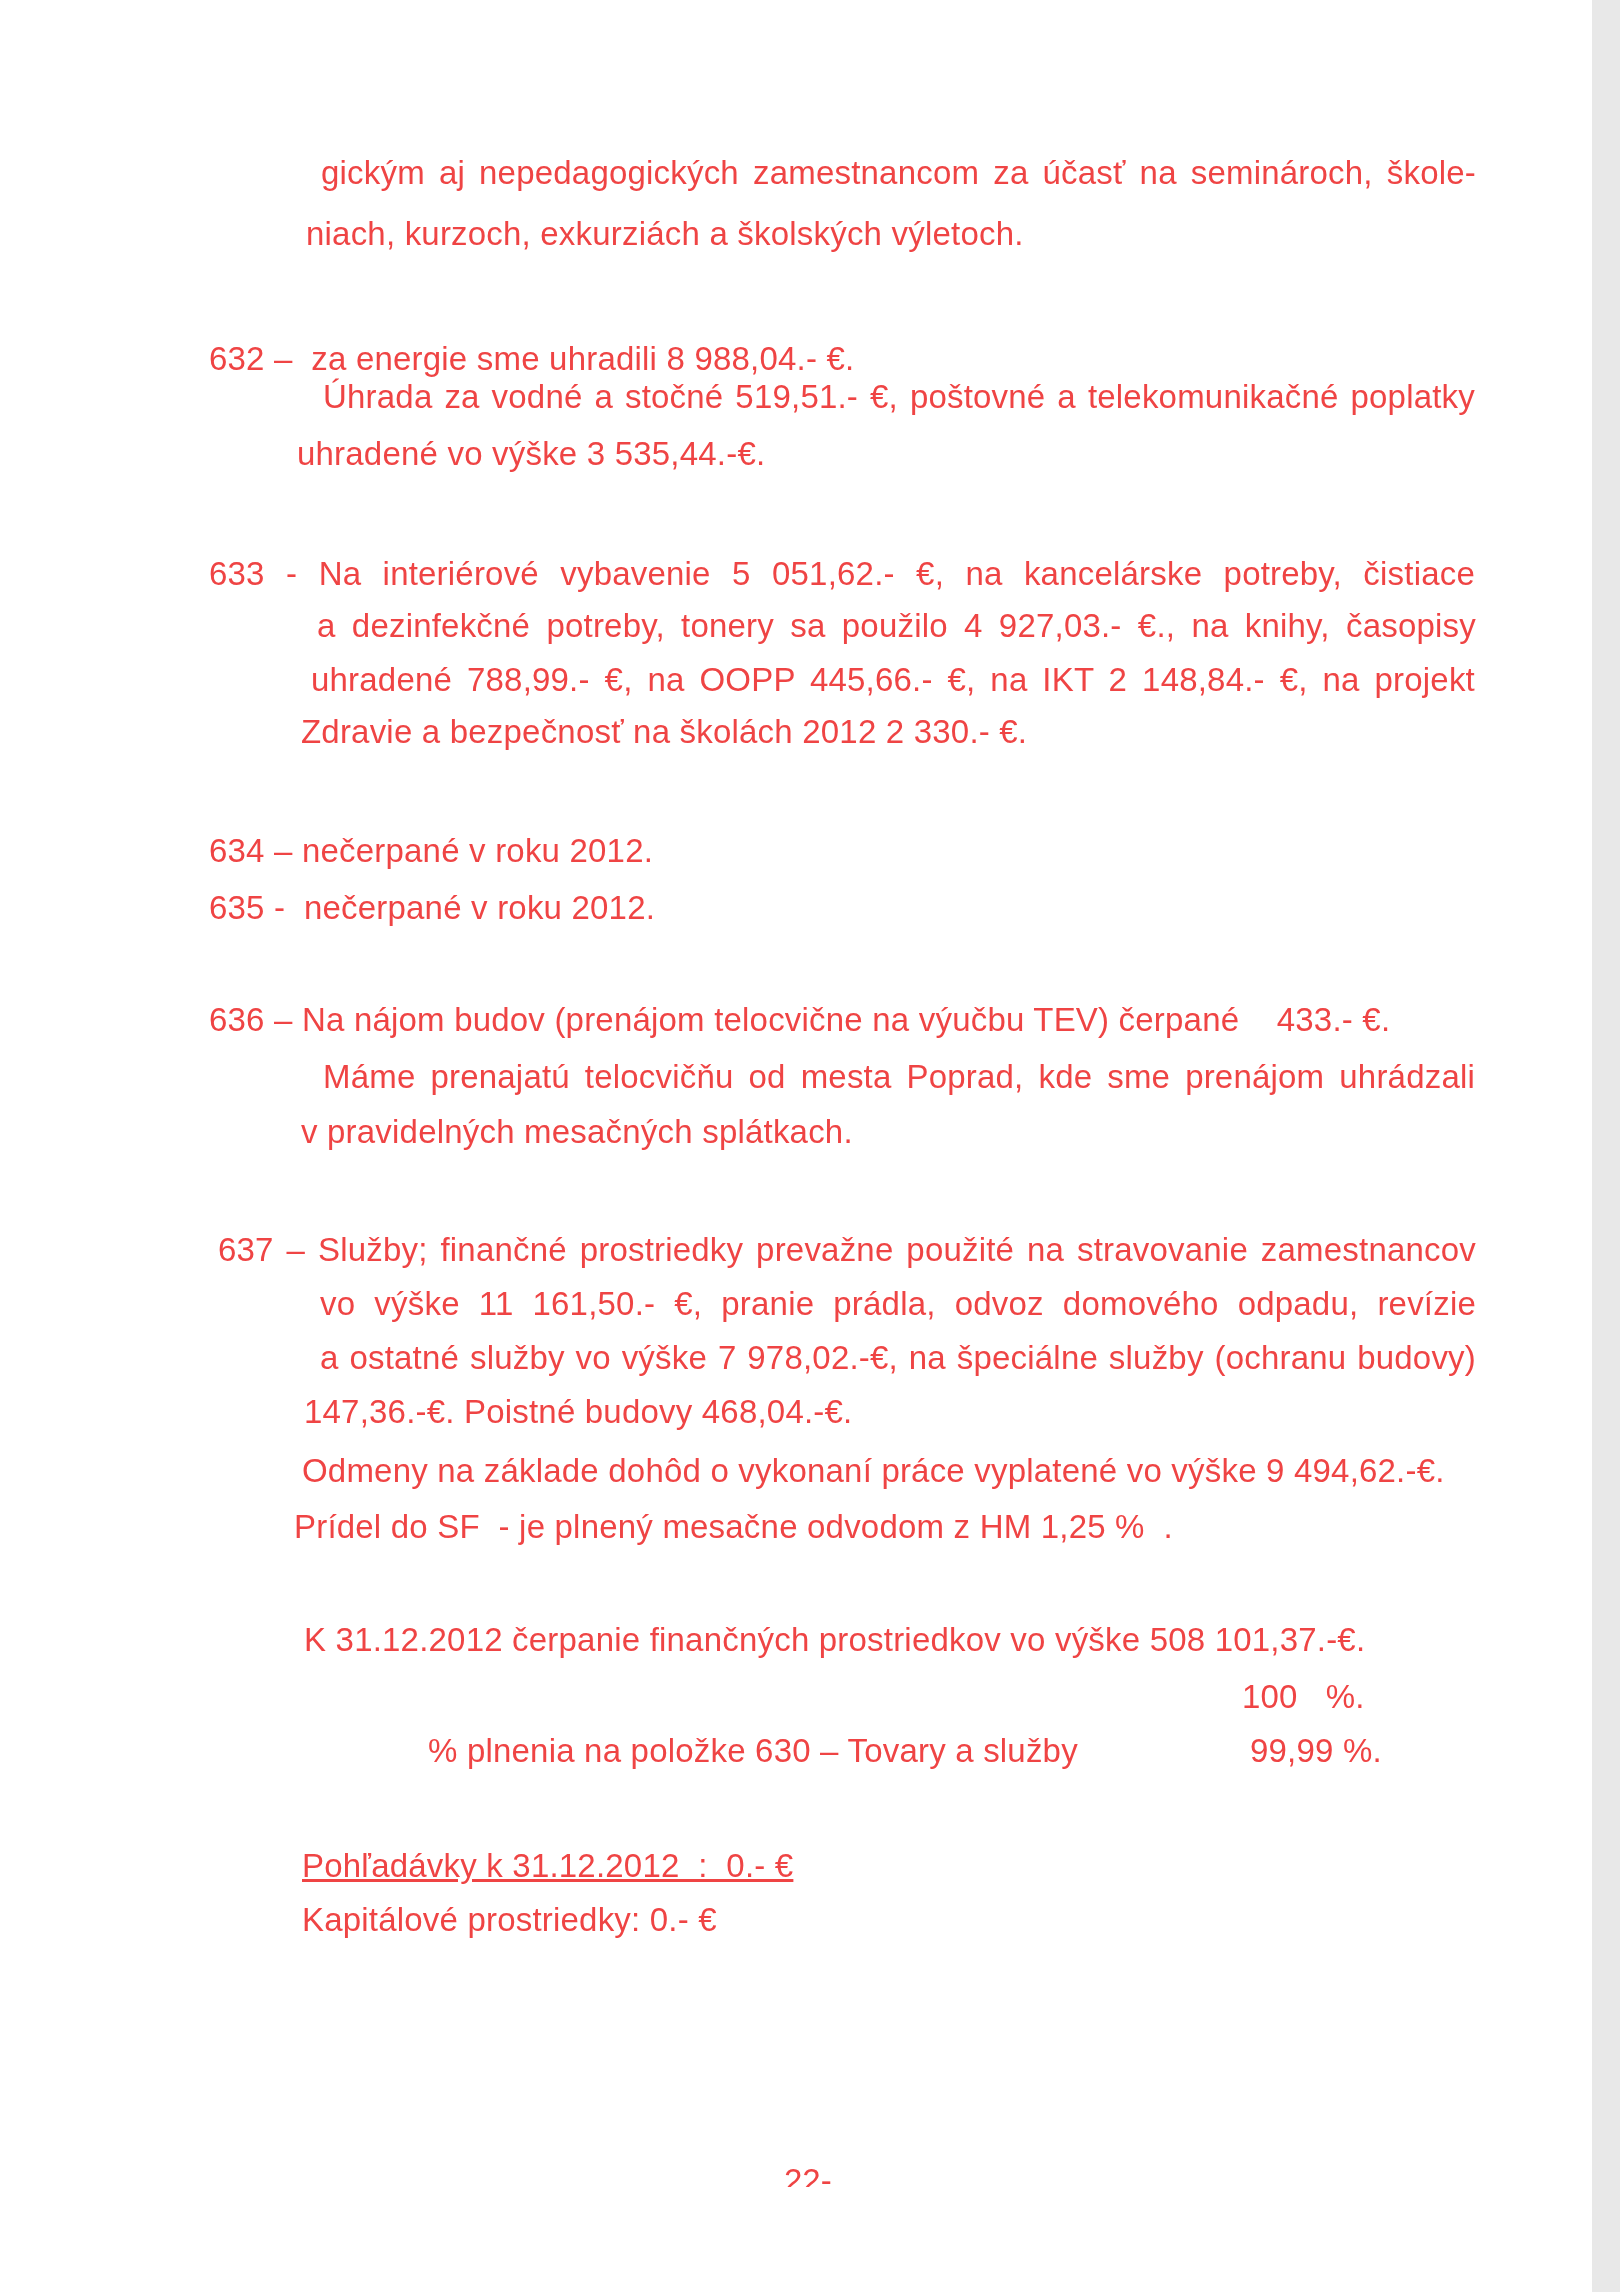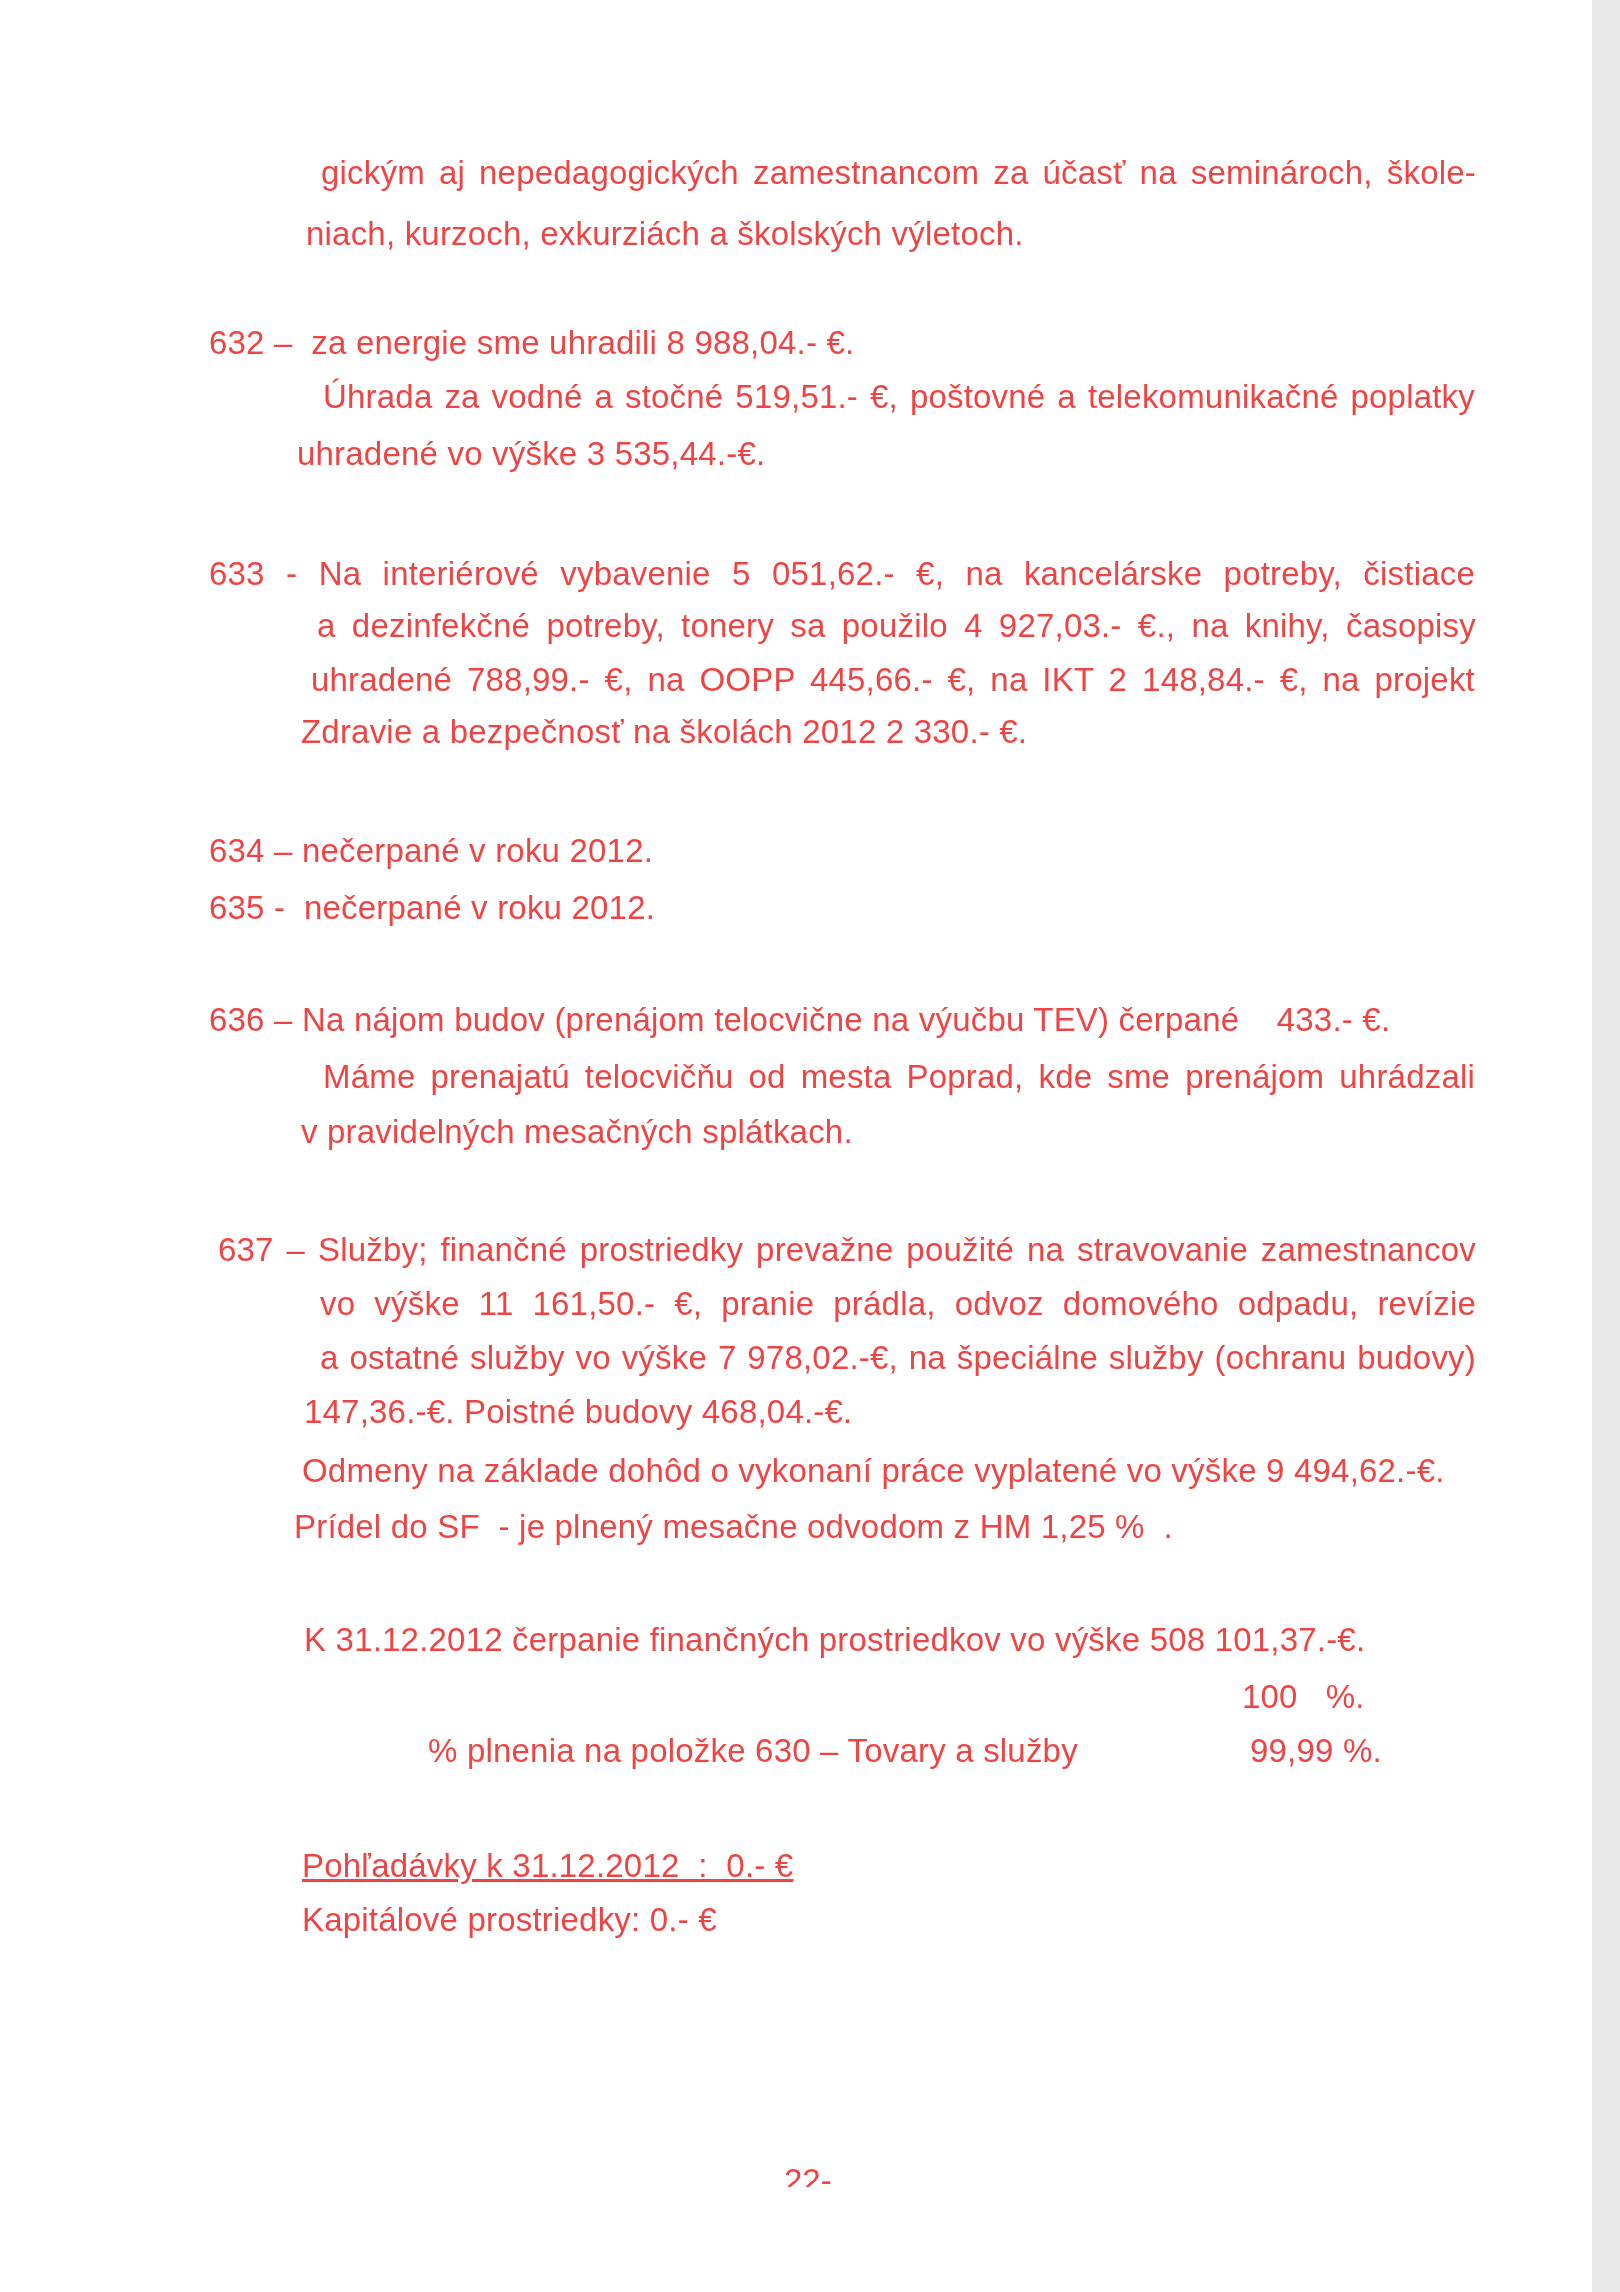--- a/index.html
+++ b/index.html
@@ -34,21 +34,21 @@
   }
 </style>
 </head>
 <body>
 
 <div class="page">
 
   <div class="ln just" style="left:321px; top:152px; width:1155px;">gickým aj nepedagogických zamestnancom za účasť na seminároch, škole-</div>
   <div class="ln" style="left:306px; top:213px;">niach, kurzoch, exkurziách a školských výletoch.</div>
 
-  <div class="ln" style="left:209px; top:322px;text-align:right;">632 –  za energie sme uhradili 8 988,04.- €.</div>
+  <div class="ln" style="left:209px; top:338px;text-align:right;">632 –  za energie sme uhradili 8 988,04.- €.</div>
   <div class="ln just" style="left:323px; top:376px; width:1152px;">Úhrada za vodné a stočné 519,51.- €, poštovné a telekomunikačné poplatky</div>
   <div class="ln" style="left:297px; top:433px;">uhradené vo výške 3 535,44.-€.</div>
 
   <div class="ln just" style="left:209px; top:553px; width:1266px;">633 - Na interiérové vybavenie 5 051,62.- €, na kancelárske potreby, čistiace</div>
   <div class="ln just" style="left:317px; top:605px; width:1159px;">a dezinfekčné potreby, tonery sa použilo 4 927,03.- €., na knihy, časopisy</div>
   <div class="ln just" style="left:311px; top:659px; width:1164px;">uhradené 788,99.- €, na OOPP 445,66.- €, na IKT 2 148,84.- €, na projekt</div>
   <div class="ln" style="left:301px; top:711px;">Zdravie a bezpečnosť na školách 2012 2 330.- €.</div>
 
   <div class="ln" style="left:209px; top:830px;">634 – nečerpané v roku 2012.</div>
   <div class="ln" style="left:209px; top:887px;">635 -  nečerpané v roku 2012.</div>

